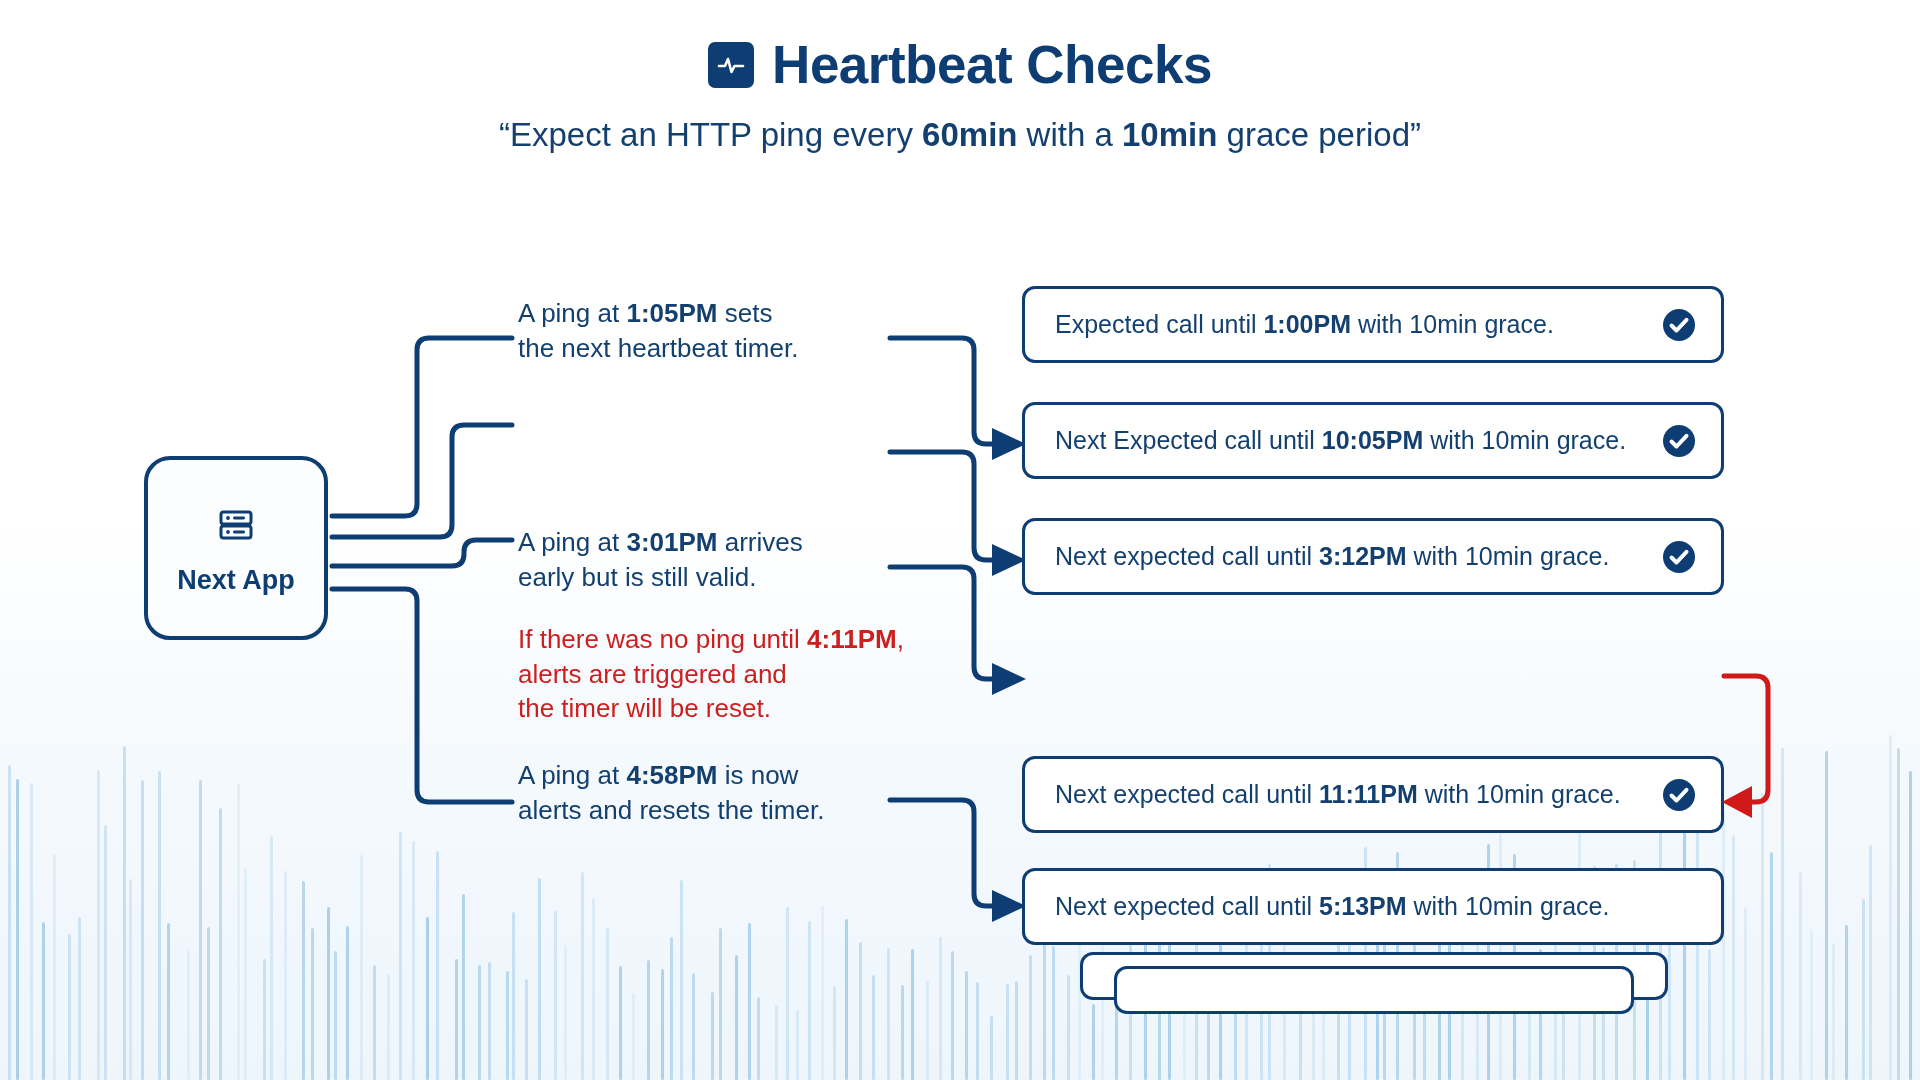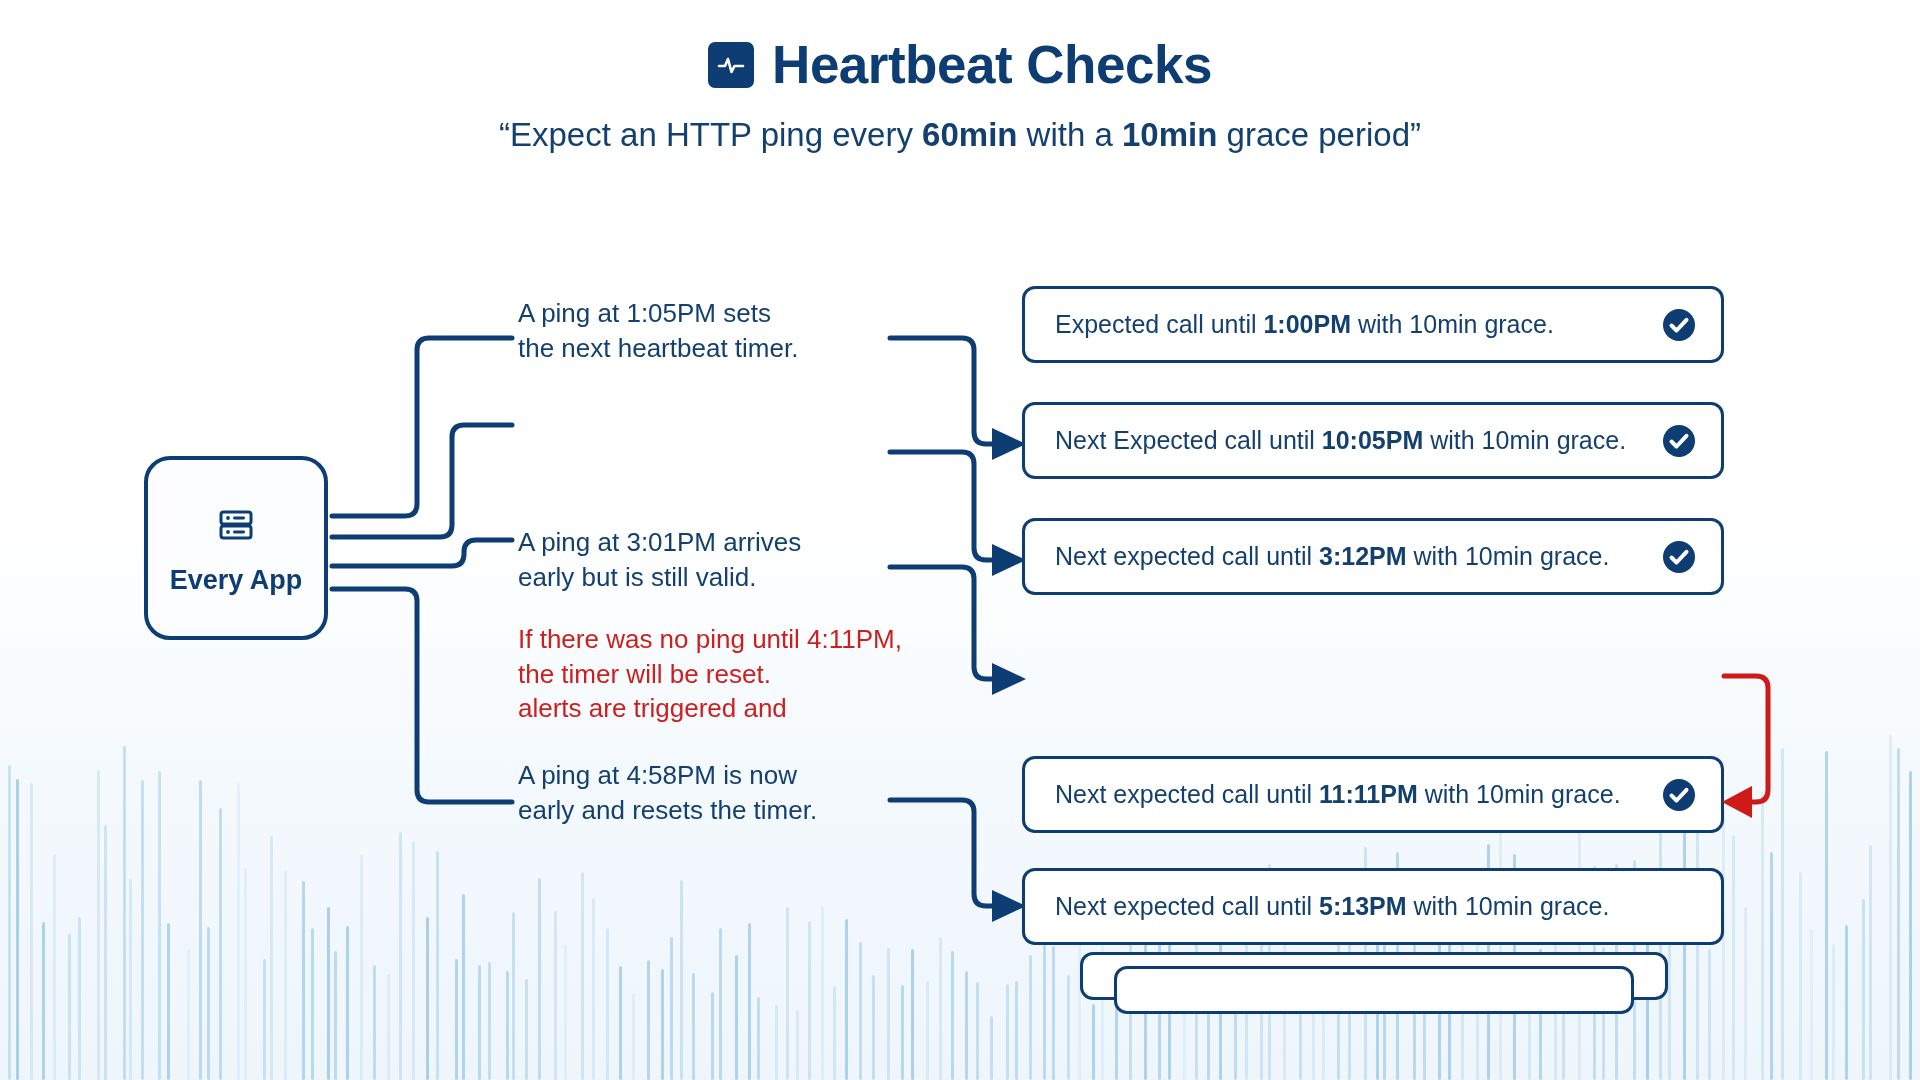--- a/index.html
+++ b/index.html
@@ -99,21 +99,21 @@
   }
 
   
   .ltext {
     position: absolute;
     color: #14406f;
     font-size: 26px;
     line-height: 1.33;
     white-space: nowrap;
   }
-  .ltext b { font-weight: normal; }
+  .ltext b { font-weight: bold; }
   .ltext.alert { color: #cc1f1f; }
   .ltext.emph { font-weight: bold; color: #0d3d73; }
 
   
   .card {
     position: absolute;
     left: 1022px;
     width: 702px;
     height: 77px;
     border: 3px solid #0d3d73;
@@ -331,21 +331,21 @@
     <span>
       <svg width="48" height="48" viewBox="0 0 48 48">
         <rect x="9" y="11" width="30" height="12" rx="2.5" fill="none" stroke="#0d3d73" stroke-width="3"></rect>
         <rect x="9" y="25" width="30" height="12" rx="2.5" fill="none" stroke="#0d3d73" stroke-width="3"></rect>
         <circle cx="16" cy="17" r="1.9" fill="#0d3d73"></circle>
         <circle cx="16" cy="31" r="1.9" fill="#0d3d73"></circle>
         <rect x="21" y="15.6" width="12" height="2.9" rx="1.45" fill="#0d3d73"></rect>
         <rect x="21" y="29.6" width="12" height="2.9" rx="1.45" fill="#0d3d73"></rect>
       </svg>
     </span>
-    <span id="app-label">Every App</span>
+    <span id="app-label">Next App</span>
   </div>
 
   <svg id="connectors">
     <g fill="none" stroke="#0d3d73" stroke-width="5" stroke-linecap="round" stroke-linejoin="round">
 
       <path d="M332 516 L405 516 Q417 516 417 504 L417 350 Q417 338 429 338 L512 338"></path>
 
       <path d="M332 537 L440 537 Q452 537 452 525 L452 437 Q452 425 464 425 L512 425"></path>
 
       <path d="M332 566 L452 566 Q464 566 464 554 L464 552 Q464 540 476 540 L512 540"></path>
@@ -436,23 +436,23 @@
   </div>
 
 
   <div class="ltext" style="left:518px; top:525px">
     <div><span> A ping at </span><b>3:01PM</b><span> arrives</span></div>
     <div> early but is still valid.</div>
   </div>
 
   <div class="ltext alert" style="left:518px; top:622px">
     <div><span>If there was no ping until </span><b>4:11PM</b><span>,</span></div>
+    <div>alerts are triggered and</div>
     <div>the timer will be reset.</div>
-    <div>alerts are triggered and</div>
   </div>
 
   <div class="ltext" style="left:518px; top:758px">
     <div><span>A ping at </span><b>4:58PM</b><span> is now</span></div>
-    <div>early and resets the timer.</div>
+    <div>alerts and resets the timer.</div>
   </div>
 
 
 </div>
 
 </body></html>

